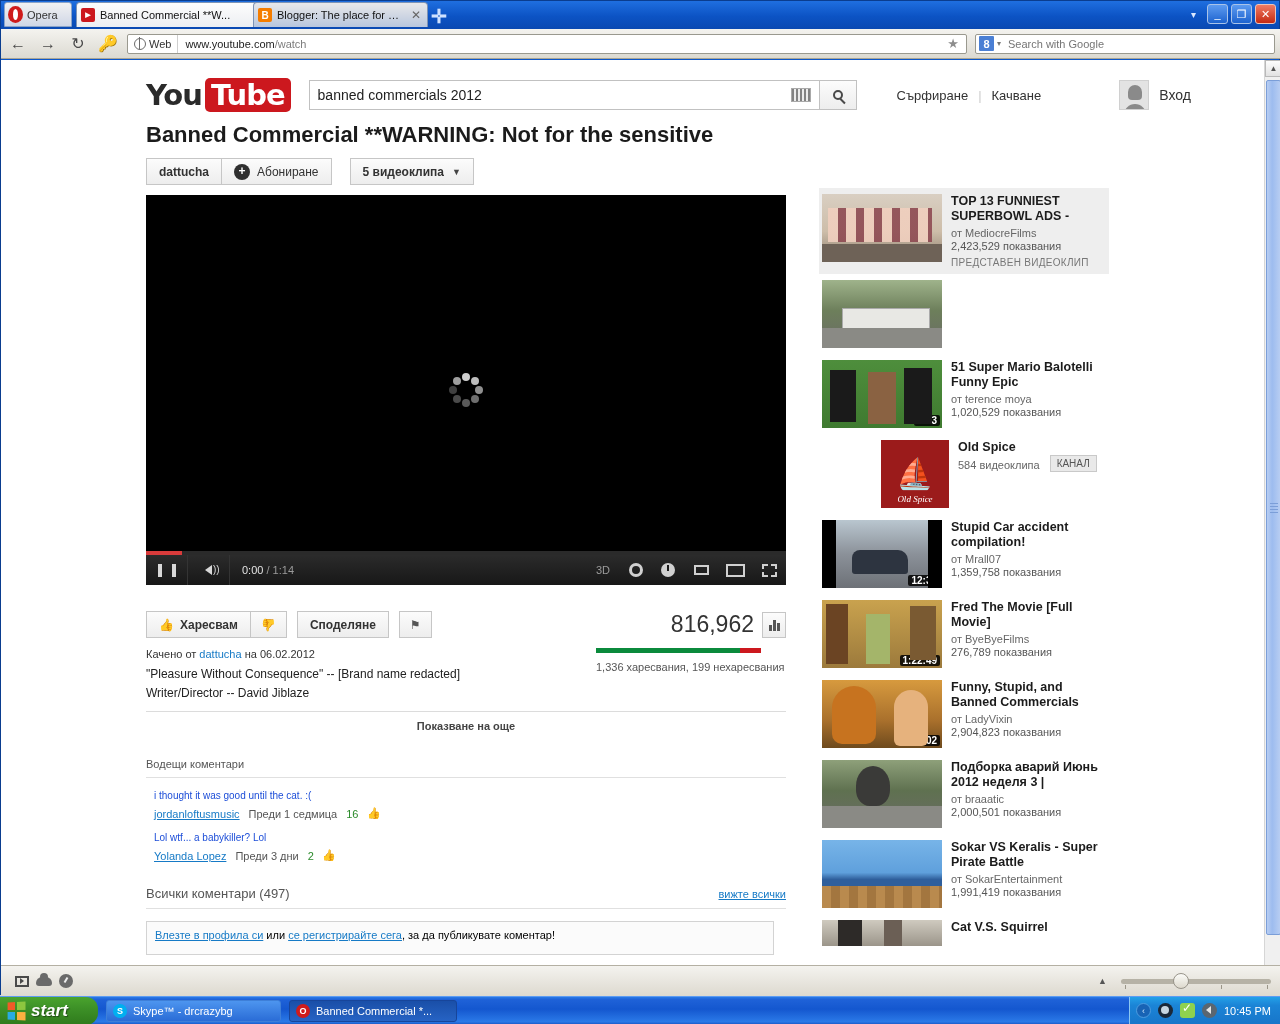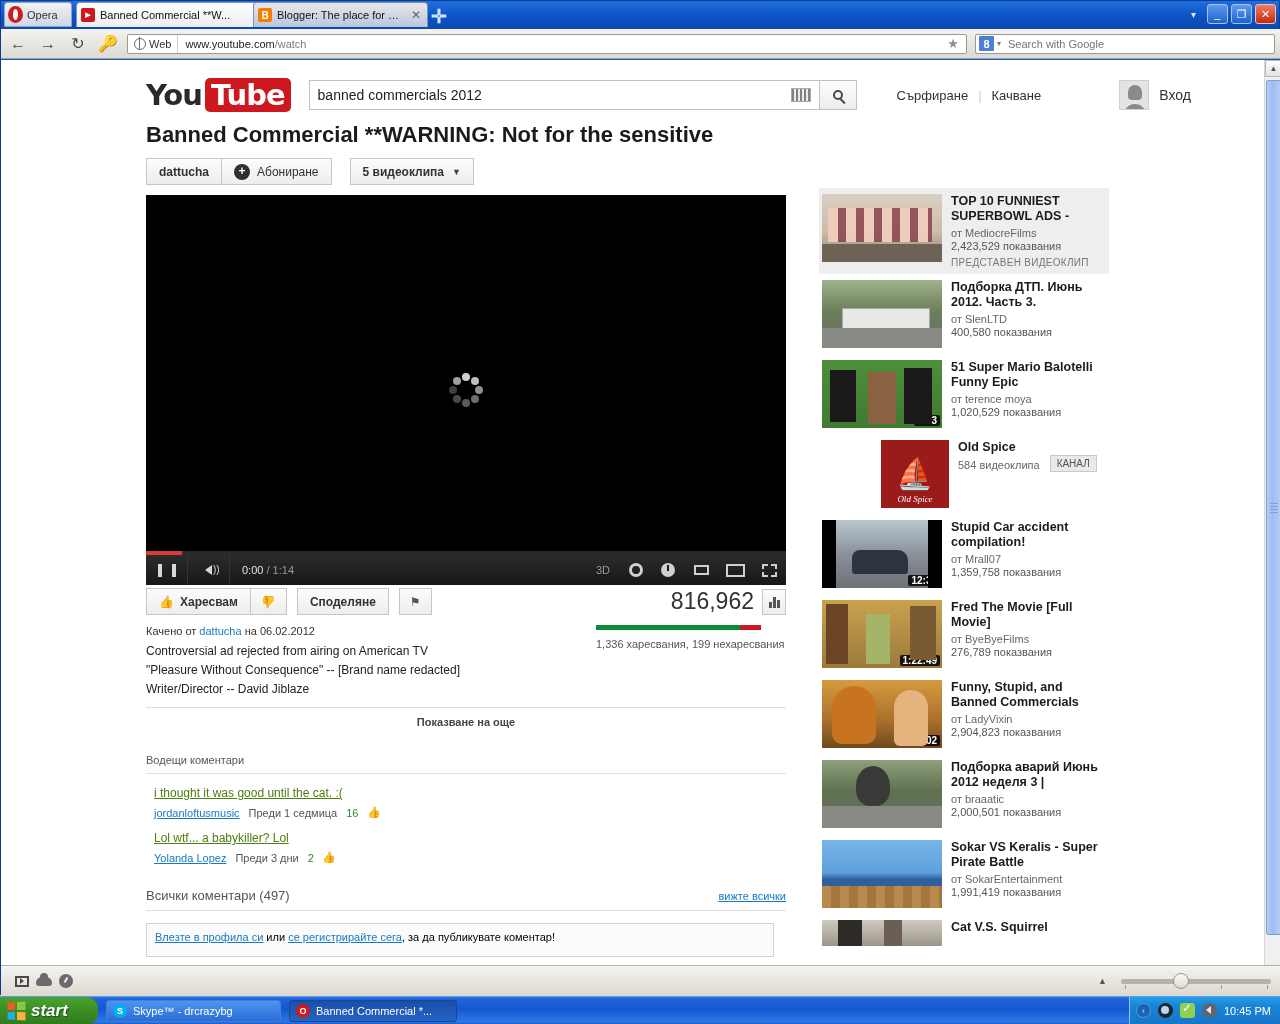--- a/index.html
+++ b/index.html
@@ -199,21 +199,21 @@
   .scr-small { width:15px;height:10px;border:2px solid #d0d0d0; }
   .scr-big { width:19px;height:13px;border:2px solid #d0d0d0; }
   .fullscr { width:15px; height:13px; position:relative; }
   .fullscr span { position:absolute; width:6px;height:5px; border:2px solid #d0d0d0; }
   .fullscr span:nth-child(1){left:0;top:0;border-right:none;border-bottom:none;}
   .fullscr span:nth-child(2){right:0;top:0;border-left:none;border-bottom:none;}
   .fullscr span:nth-child(3){left:0;bottom:0;border-right:none;border-top:none;}
   .fullscr span:nth-child(4){right:0;bottom:0;border-left:none;border-top:none;}
 
   
-  #actionbar { width: 640px; display:flex; align-items:center; margin-top: 3px; }
+  #actionbar { width: 640px; display:flex; align-items:center; margin-top: 26px; }
   #like-group { display:flex; }
   .thumb-up::before { content:"👍"; font-size:12px; }
   #views-area { margin-left:auto; display:flex; align-items:center; gap: 8px; }
   #view-count { font-size: 23px; color:#333; }
   #stats-btn { width:24px;height:26px;border:1px solid #c6c6c6;
                background:linear-gradient(180deg,#fcfcfc,#ededed);
                display:flex;align-items:flex-end;justify-content:center;gap:1px;padding-bottom:6px; }
   #stats-btn i { display:block; width:3px; background:#555; }
 
   
@@ -226,21 +226,21 @@
   #ratingbar { width: 165px; height: 5px; background:#cc181e; display:flex; margin-bottom: 6px; }
   #ratingbar .green { background:#0b8a3c; height:5px; }
   #rating-text { font-size: 11px; color:#555; line-height: 17px; }
   #showmore { width: 640px; text-align:center; font-size: 11px; font-weight:bold; color:#444;
               border-top:1px solid #dcdcdc; padding-top: 8px; margin-top: 8px; }
 
   
   #comments { width: 640px; margin-top: 26px; }
   #comments-header { font-size: 11px; color:#555; padding-bottom: 7px; border-bottom:1px solid #e0e0e0; }
   .comment { padding: 12px 0 0 8px; }
-  .comment-text { font-size: 12px; color:#4d7c0f;text-decoration:underline; }
+  .comment-text { font-size: 10px; color:#1d4ed8; }
   .comment-meta { font-size: 11px; margin-top: 6px; display:flex; align-items:center; gap:9px; }
   .comment-meta .author { color:#167ac6; }
   .comment-meta .time { color:#555; }
   .comment-meta .score { color:#2a8a2a; }
   .comment-meta .tu { font-size: 11px; }
   #allcomments-row { display:flex; align-items:baseline; margin-top: 24px;
                      border-bottom:1px solid #e0e0e0; padding-bottom: 7px; }
   #allcomments-label { font-size: 13px; color:#555; }
   #seeall { margin-left:auto; font-size: 11px; color:#167ac6; }
   #comment-box { width: 628px; height: 34px; border:1px solid #d3d3d3; background:#fbfbfb;
@@ -548,21 +548,20 @@
         </div>
 
         <div id="meta-row">
           <div id="desc-col">
             <div class="meta-line">
               <span>Качено от</span>
               <a href="#">dattucha</a>
               <span>на</span>
               <span>06.02.2012</span>
             </div>
-            <div class="desc-line">Controversial ad rejected from airing on American TV</div>
             <div class="desc-line">"Pleasure Without Consequence" -- [Brand name redacted]</div>
             <div class="desc-line">Writer/Director -- David Jiblaze</div>
           </div>
           <div id="rate-col">
             <div id="ratingbar">
               <div class="green" id="rating-green" style="width: 87%;"></div>
             </div>
             <div id="rating-text">1,336 харесвания, 199 нехаресвания</div>
           </div>
         </div>
@@ -603,35 +602,30 @@
         </div>
       </div>
 
       <div id="sidebar">
 
         <div class="side-item featured">
           <div class="thumb t-superbowl">
             <span class="dur">3:57</span>
           </div>
           <div class="side-info">
-            <div class="side-title">TOP 10 FUNNIEST SUPERBOWL ADS -</div>
+            <div class="side-title">TOP 13 FUNNIEST SUPERBOWL ADS -</div>
             <div class="side-by">от MediocreFilms</div>
             <div class="side-views">2,423,529 показвания</div>
             <div class="featured-tag">ПРЕДСТАВЕН ВИДЕОКЛИП</div>
           </div>
         </div>
 
         <div class="side-item">
           <div class="thumb t-road">
             <span class="dur">2:42</span>
-          </div>
-          <div class="side-info">
-            <div class="side-title">Подборка ДТП. Июнь 2012. Часть 3.</div>
-            <div class="side-by">от SlenLTD</div>
-            <div class="side-views">400,580 показвания</div>
           </div>
         </div>
 
         <div class="side-item">
           <div class="thumb t-mario">
               <i></i>
             <span class="dur">1:43</span>
           </div>
           <div class="side-info">
             <div class="side-title">51 Super Mario Balotelli Funny Epic</div>

